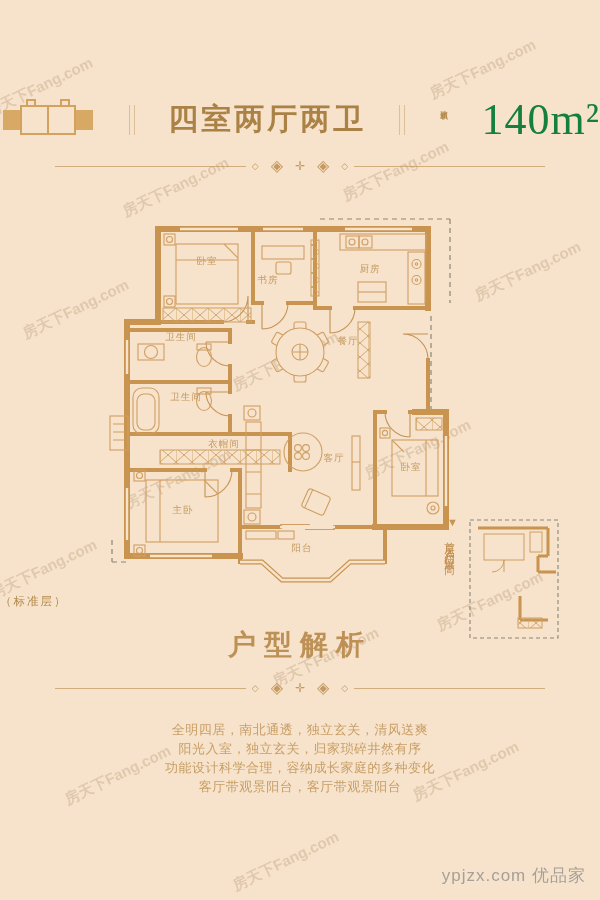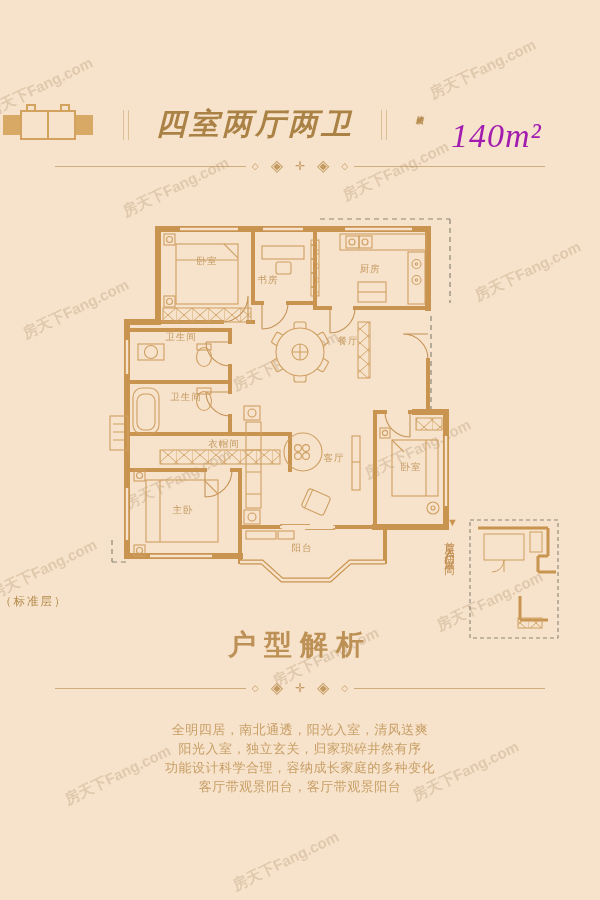--- a/index.html
+++ b/index.html
@@ -2,28 +2,28 @@
 <html><head>
 <meta charset="utf-8">
 <style>
   html,body{margin:0;padding:0;}
   .page{position:relative;width:600px;height:900px;background:#f7e3cb;overflow:hidden;
         font-family:"Liberation Sans",sans-serif;}
   
   .wm{position:absolute;white-space:nowrap;font:bold 15px "Liberation Sans",sans-serif;
       color:rgba(172,140,106,0.30);transform:rotate(-26deg);pointer-events:none;}
   
-  .header{position:absolute;top:94px;left:0;width:100%;display:flex;justify-content:flex-start;
-          align-items:center;gap:27px;font-style:italic;}
+  .header{position:absolute;top:94px;left:0;width:100%;display:flex;justify-content:space-between;
+          align-items:center;gap:27px;}
   .hsep{width:4px;height:30px;border-left:1px solid #dcبf97;border-left:1px solid #dcbf97;border-right:1px solid #dcbf97;}
   .htitle{font-family:"Liberation Serif",serif;font-weight:bold;font-size:30px;
           letter-spacing:3px;color:#ab8245;}
   .harea-label{writing-mode:vertical-rl;text-orientation:upright;font-size:7.5px;
                color:#b3894a;letter-spacing:1px;height:32px;}
-  .harea{font-family:"Liberation Serif",serif;font-size:34px;color:#a21caf;letter-spacing:1px;margin-top:23px;}
+  .harea{font-family:"Liberation Serif",serif;font-size:44px;color:#15803d;letter-spacing:1px;}
   
   .divider{position:absolute;left:50%;transform:translateX(-50%);width:490px;display:flex;
            align-items:center;color:#c49a62;}
   .divider .line{flex:1;height:0;border-top:1px solid rgba(196,154,98,.75);}
   .divider span{margin:0 6px;line-height:1;}
   .orn-sm{font-size:9px;}
   .orn-lg{font-size:16px;}
   .orn-x{font-size:12px;}
   .divider1{top:158px;}
   .divider2{top:680px;}
@@ -317,19 +317,20 @@
     <div class="line"></div>
     <span class="orn-sm">◇</span>
     <span class="orn-lg">◈</span>
     <span class="orn-x">✛</span>
     <span class="orn-lg">◈</span>
     <span class="orn-sm">◇</span>
     <div class="line"></div>
   </div>
 
   <div class="analysis">
-    <div class="aline">全明四居，南北通透，阳光入室，清风送爽</div>
+    <div class="aline">全明四居，南北通透，独立玄关，清风送爽</div>
     <div class="aline">阳光入室，独立玄关，归家琐碎井然有序</div>
     <div class="aline">功能设计科学合理，容纳成长家庭的多种变化</div>
     <div class="aline">客厅带观景阳台，客厅带观景阳台</div>
   </div>
 
+  <div class="credit">ypjzx.com 优品家</div>
 </div>
 
 </body></html>

